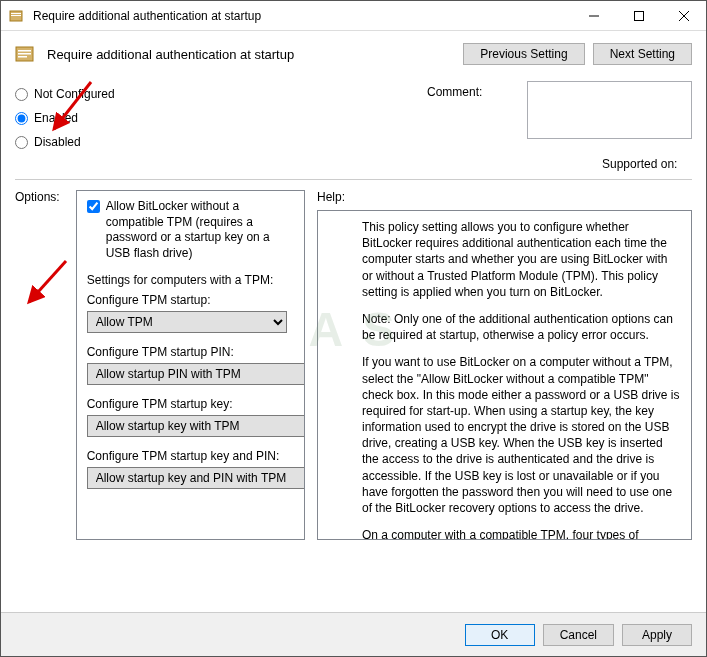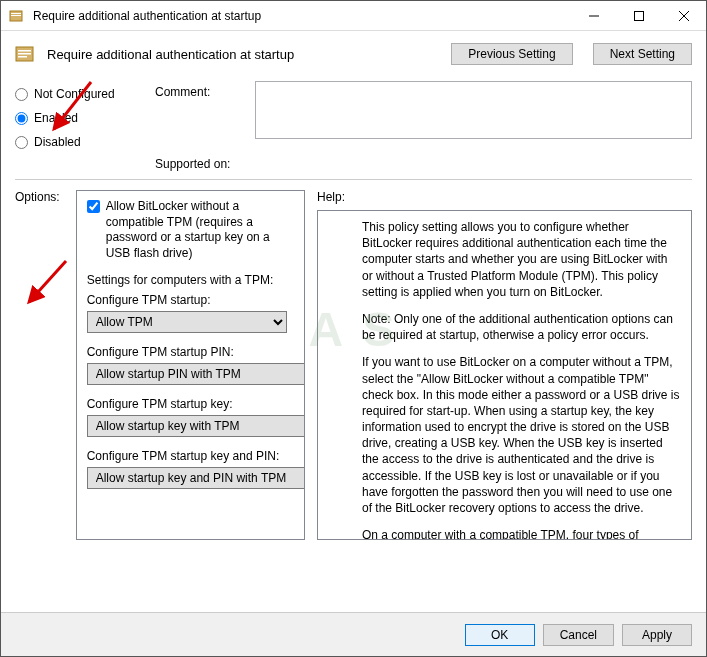--- a/index.html
+++ b/index.html
@@ -5,28 +5,28 @@
 * { box-sizing: border-box; margin: 0; padding: 0; font-family: "Segoe UI", Tahoma, sans-serif; font-size: 12px; }
 body { background: #fff; width: 707px; height: 657px; overflow: hidden; position: relative; border: 1px solid #555; }
 .titlebar { height: 30px; background: #fff; border-bottom: 1px solid #ddd; display: flex; align-items: center; padding-left: 8px; }
 .titlebar .icon-slot { width: 16px; height: 16px; margin-right: 8px; }
 .titlebar .title { flex: 1; color: #000; }
 .win-controls { display: flex; height: 100%; }
 .win-btn { width: 45px; display: flex; align-items: center; justify-content: center; color: #000; }
 .header-row { display: flex; align-items: center; padding: 12px 14px 8px; }
 .header-row .icon-slot { width: 22px; height: 22px; margin-right: 10px; }
 .header-row .policy-title { flex: 1; font-size: 13px; }
-.nav-buttons { display: flex; gap: 20px; }
+.nav-buttons { display: flex; gap: 8px; }
 .btn { background: #e1e1e1; border: 1px solid #adadad; padding: 3px 16px; cursor: pointer; min-width: 70px; text-align: center; }
 .btn.primary { background: #e5f1fb; border-color: #0078d7; }
 .config-area { display: flex; padding: 8px 14px 0; }
 .radio-col { width: 140px; display: flex; flex-direction: column; gap: 10px; padding-top: 6px; }
 .radio-item { display: flex; align-items: center; gap: 6px; }
 .radio-item input { width: 13px; height: 13px; }
-.comment-col { flex: 1; display: flex; flex-direction: column; gap: 14px; }
+.comment-col { flex: 1; display: flex; flex-direction: column; gap: 14px; align-items: flex-end; }
 .field-row { display: flex; align-items: flex-start; gap: 10px; }
 .field-label { width: 90px; text-align: left; padding-top: 4px; }
 .comment-box { flex: 1; height: 58px; border: 1px solid #abadb3; background: #fff; resize: none; padding: 2px 4px; }
 .supported-box { flex: 1; height: 30px; border: 1px solid #ccc; background: #f5f5f5; padding: 4px 6px; }
 .divider { border-top: 1px solid #ccc; margin: 8px 14px 0; }
 .split-area { display: flex; gap: 12px; padding: 10px 14px; height: 370px; }
 .options-col { width: 290px; display: flex; flex-direction: row; gap: 16px; }
 .help-col { flex: 1; display: flex; flex-direction: column; justify-content: space-between; }
 .col-header { margin-bottom: 6px; }
 .panel { flex: 1; border: 1px solid #828790; background: #fff; padding: 8px 10px; overflow-y: scroll; overflow-x: scroll; position: relative; }

